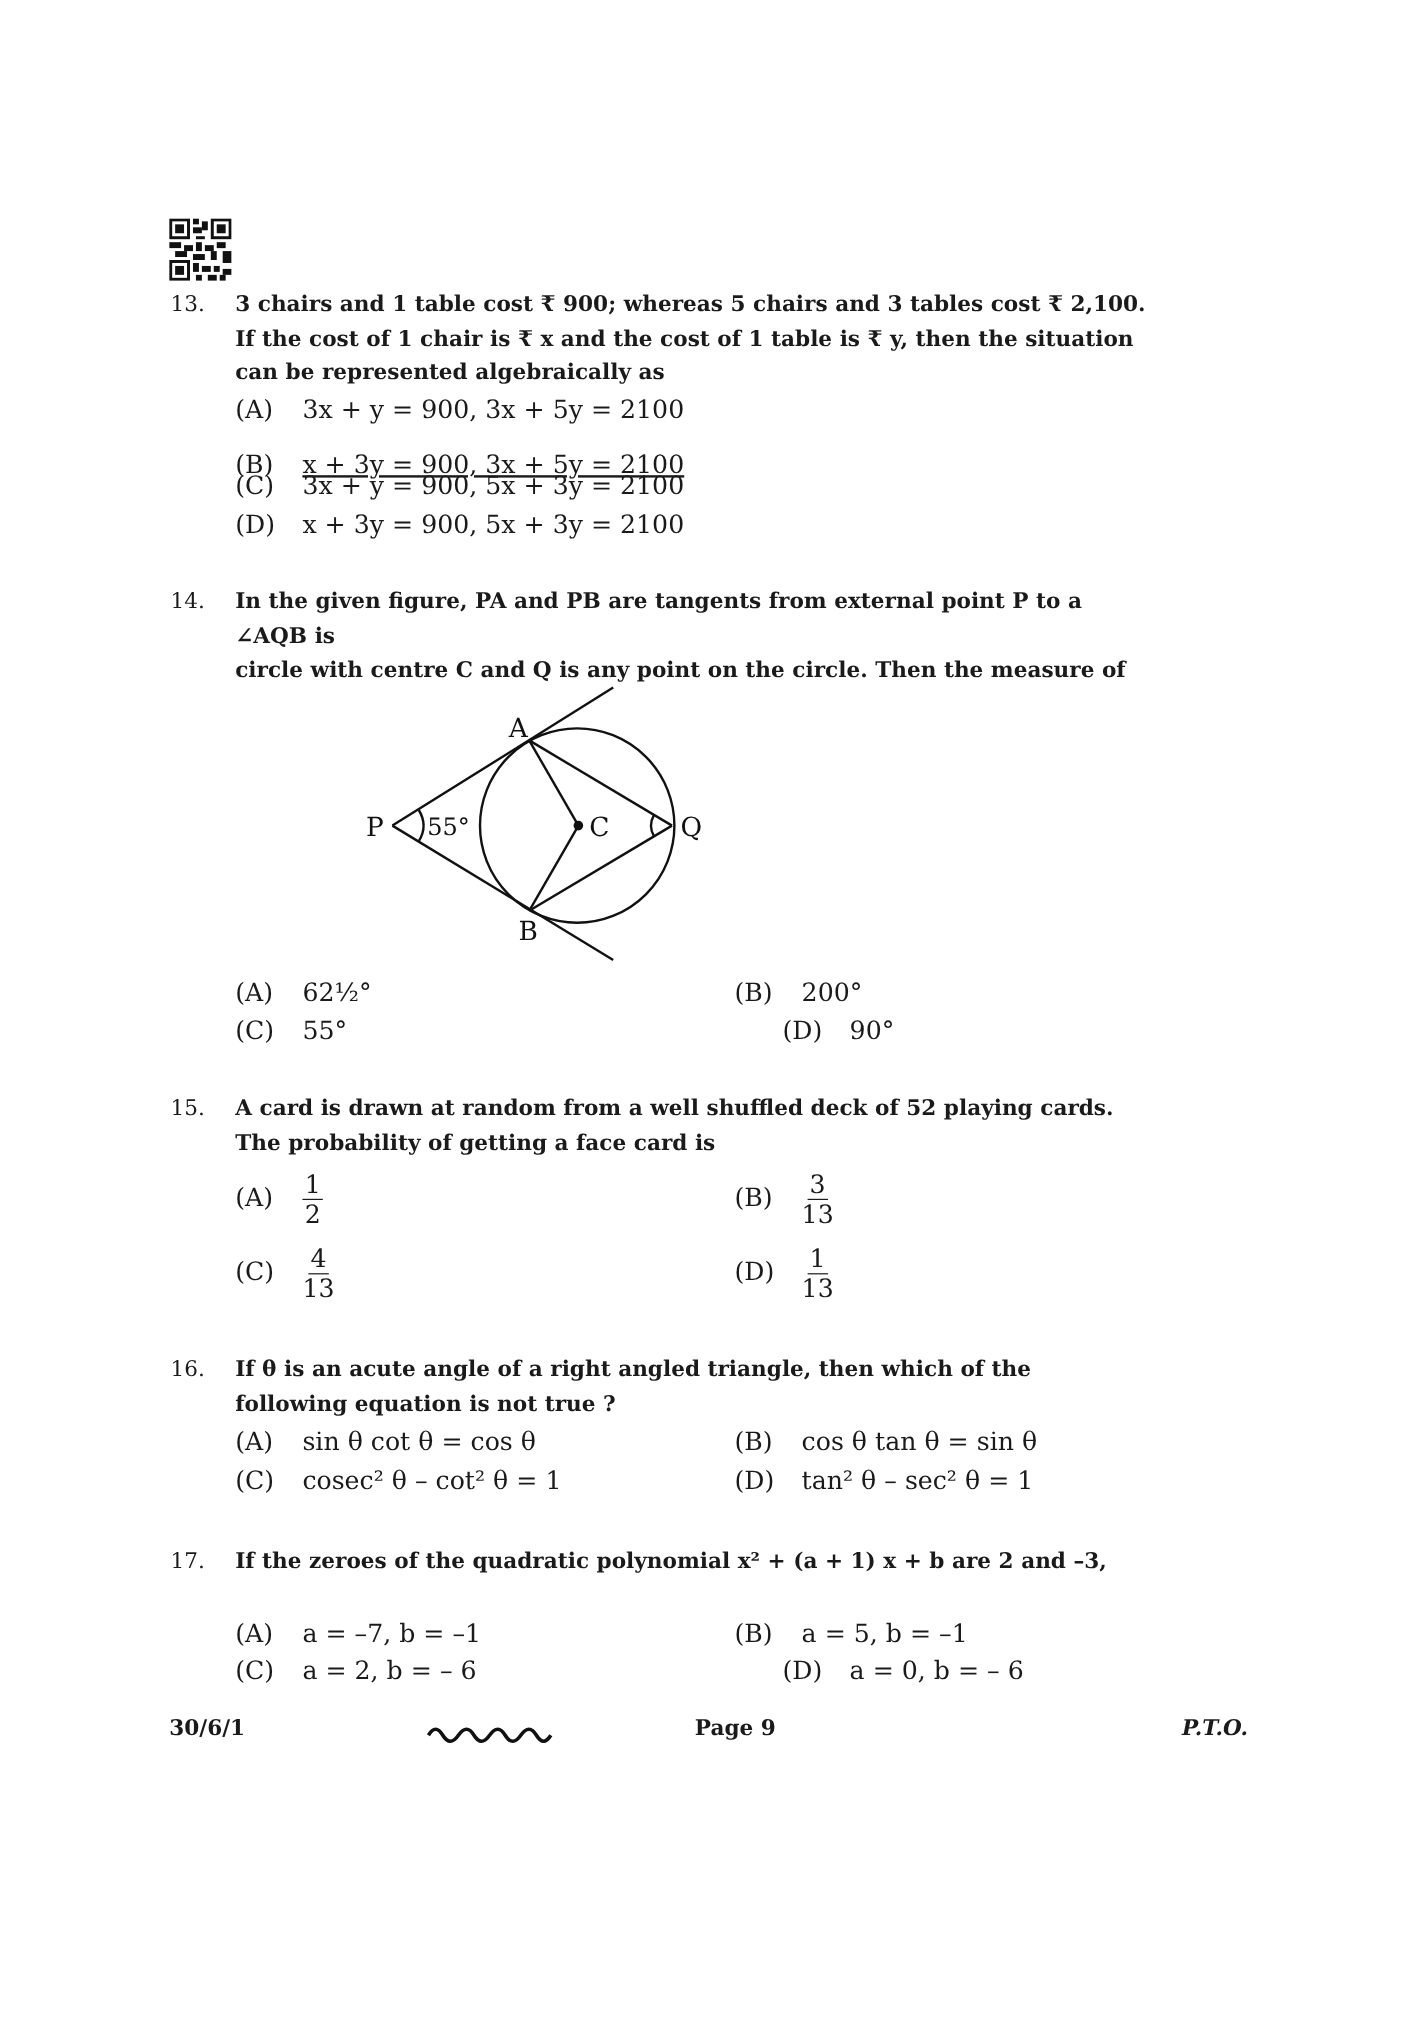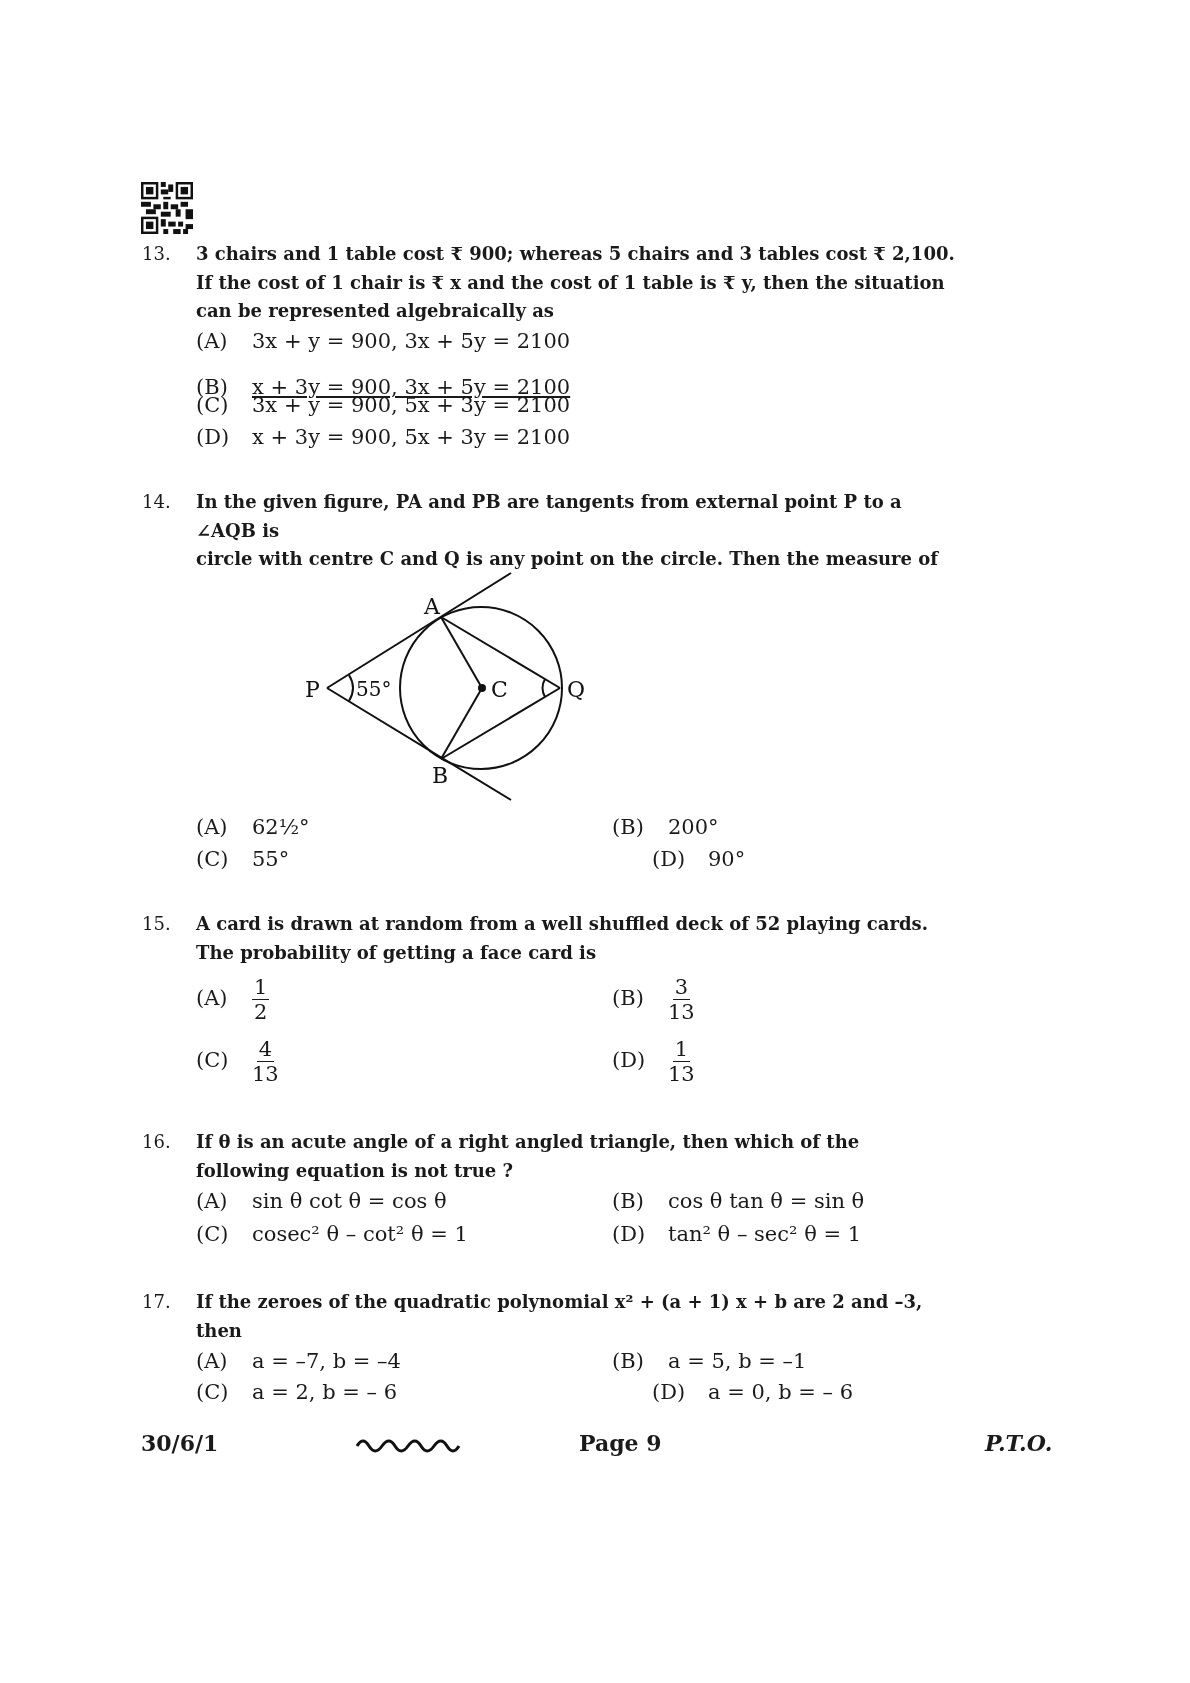--- a/index.html
+++ b/index.html
@@ -6,21 +6,21 @@
   body { width:1190px; height:1683px; position:relative; overflow:hidden;
          font-family:"DejaVu Serif","Liberation Serif",serif; color:#1a1a1a; }
   .qr { position:absolute; left:141px; top:182px; width:52px; height:52px; }
   .q { position:absolute; left:142px; width:870px; font-size:18px; line-height:28.5px; }
   .qnum { position:absolute; left:0; top:0; }
   .qtext { margin-left:54px; text-align:justify;font-weight:bold; }
   .opt { position:absolute; font-size:21px; line-height:28px; white-space:nowrap; }
   .opt .lbl { display:inline-block; width:56px; }
   .frac { display:inline-flex; flex-direction:column; align-items:center; vertical-align:middle; font-size:21px; line-height:24px; }
   .frac .num { border-bottom:1.6px solid #1a1a1a; padding:0 2px; }
-  .footer { position:absolute; top:1430px; font-size:22px; font-weight:bold; }
+  .footer { position:absolute; top:1430px; font-size:18px; font-weight:bold; }
   .figure { position:absolute; left:290px; top:570px; }
 </style>
 </head>
 <body>
 
 <svg class="qr" viewBox="0 0 21 21">
   <rect x="0" y="0" width="7" height="7" fill="#111"></rect>
     <rect x="1" y="1" width="5" height="5" fill="#fff"></rect>
     <rect x="2" y="2" width="3" height="3" fill="#111"></rect>
   <rect x="14" y="0" width="7" height="7" fill="#111"></rect>
@@ -130,24 +130,23 @@
 </div>
 <div class="opt" style="left:196px;top:1187px;"><span class="lbl">(A)</span><span>sin θ cot θ = cos θ</span></div>
 <div class="opt" style="left:612px;top:1187px;"><span class="lbl">(B)</span><span>cos θ tan θ = sin θ</span></div>
 <div class="opt" style="left:196px;top:1220px;"><span class="lbl">(C)</span><span>cosec² θ – cot² θ = 1</span></div>
 <div class="opt" style="left:612px;top:1220px;"><span class="lbl">(D)</span><span>tan² θ – sec² θ = 1</span></div>
 
 <div class="q" style="top:1288px;">
   <span class="qnum">17.</span>
   <div class="qtext">
     <div>If the zeroes of the quadratic polynomial x² + (a + 1) x + b are 2 and –3,</div>
-    <div>then</div>
   </div>
 </div>
-<div class="opt" style="left:196px;top:1347px;"><span class="lbl">(A)</span><span>a = –7, b = –4</span></div>
+<div class="opt" style="left:196px;top:1347px;"><span class="lbl">(A)</span><span>a = –7, b = –1</span></div>
 <div class="opt" style="left:612px;top:1347px;"><span class="lbl">(B)</span><span>a = 5, b = –1</span></div>
 <div class="opt" style="left:196px;top:1378px;"><span class="lbl">(C)</span><span>a = 2, b = – 6</span></div>
 <div class="opt" style="left:640px;top:1378px;margin-left:12px;"><span class="lbl">(D)</span><span>a = 0, b = – 6</span></div>
 
 <div class="footer" style="left:141px;">30/6/1</div>
 <svg style="position:absolute;left:355px;top:1436px;" width="106" height="20" viewBox="0 0 106 20">
   <path d="M2 10 Q 8 0 14 10 T 27 10 T 40 10 T 53 10 T 66 10 T 79 10 T 92 10 T 104 10" fill="none" stroke="#111" stroke-width="3"></path>
 </svg>
 <div class="footer" style="left:579px;">Page 9</div>
 <div class="footer" style="left:985px;font-style:italic;">P.T.O.</div>

